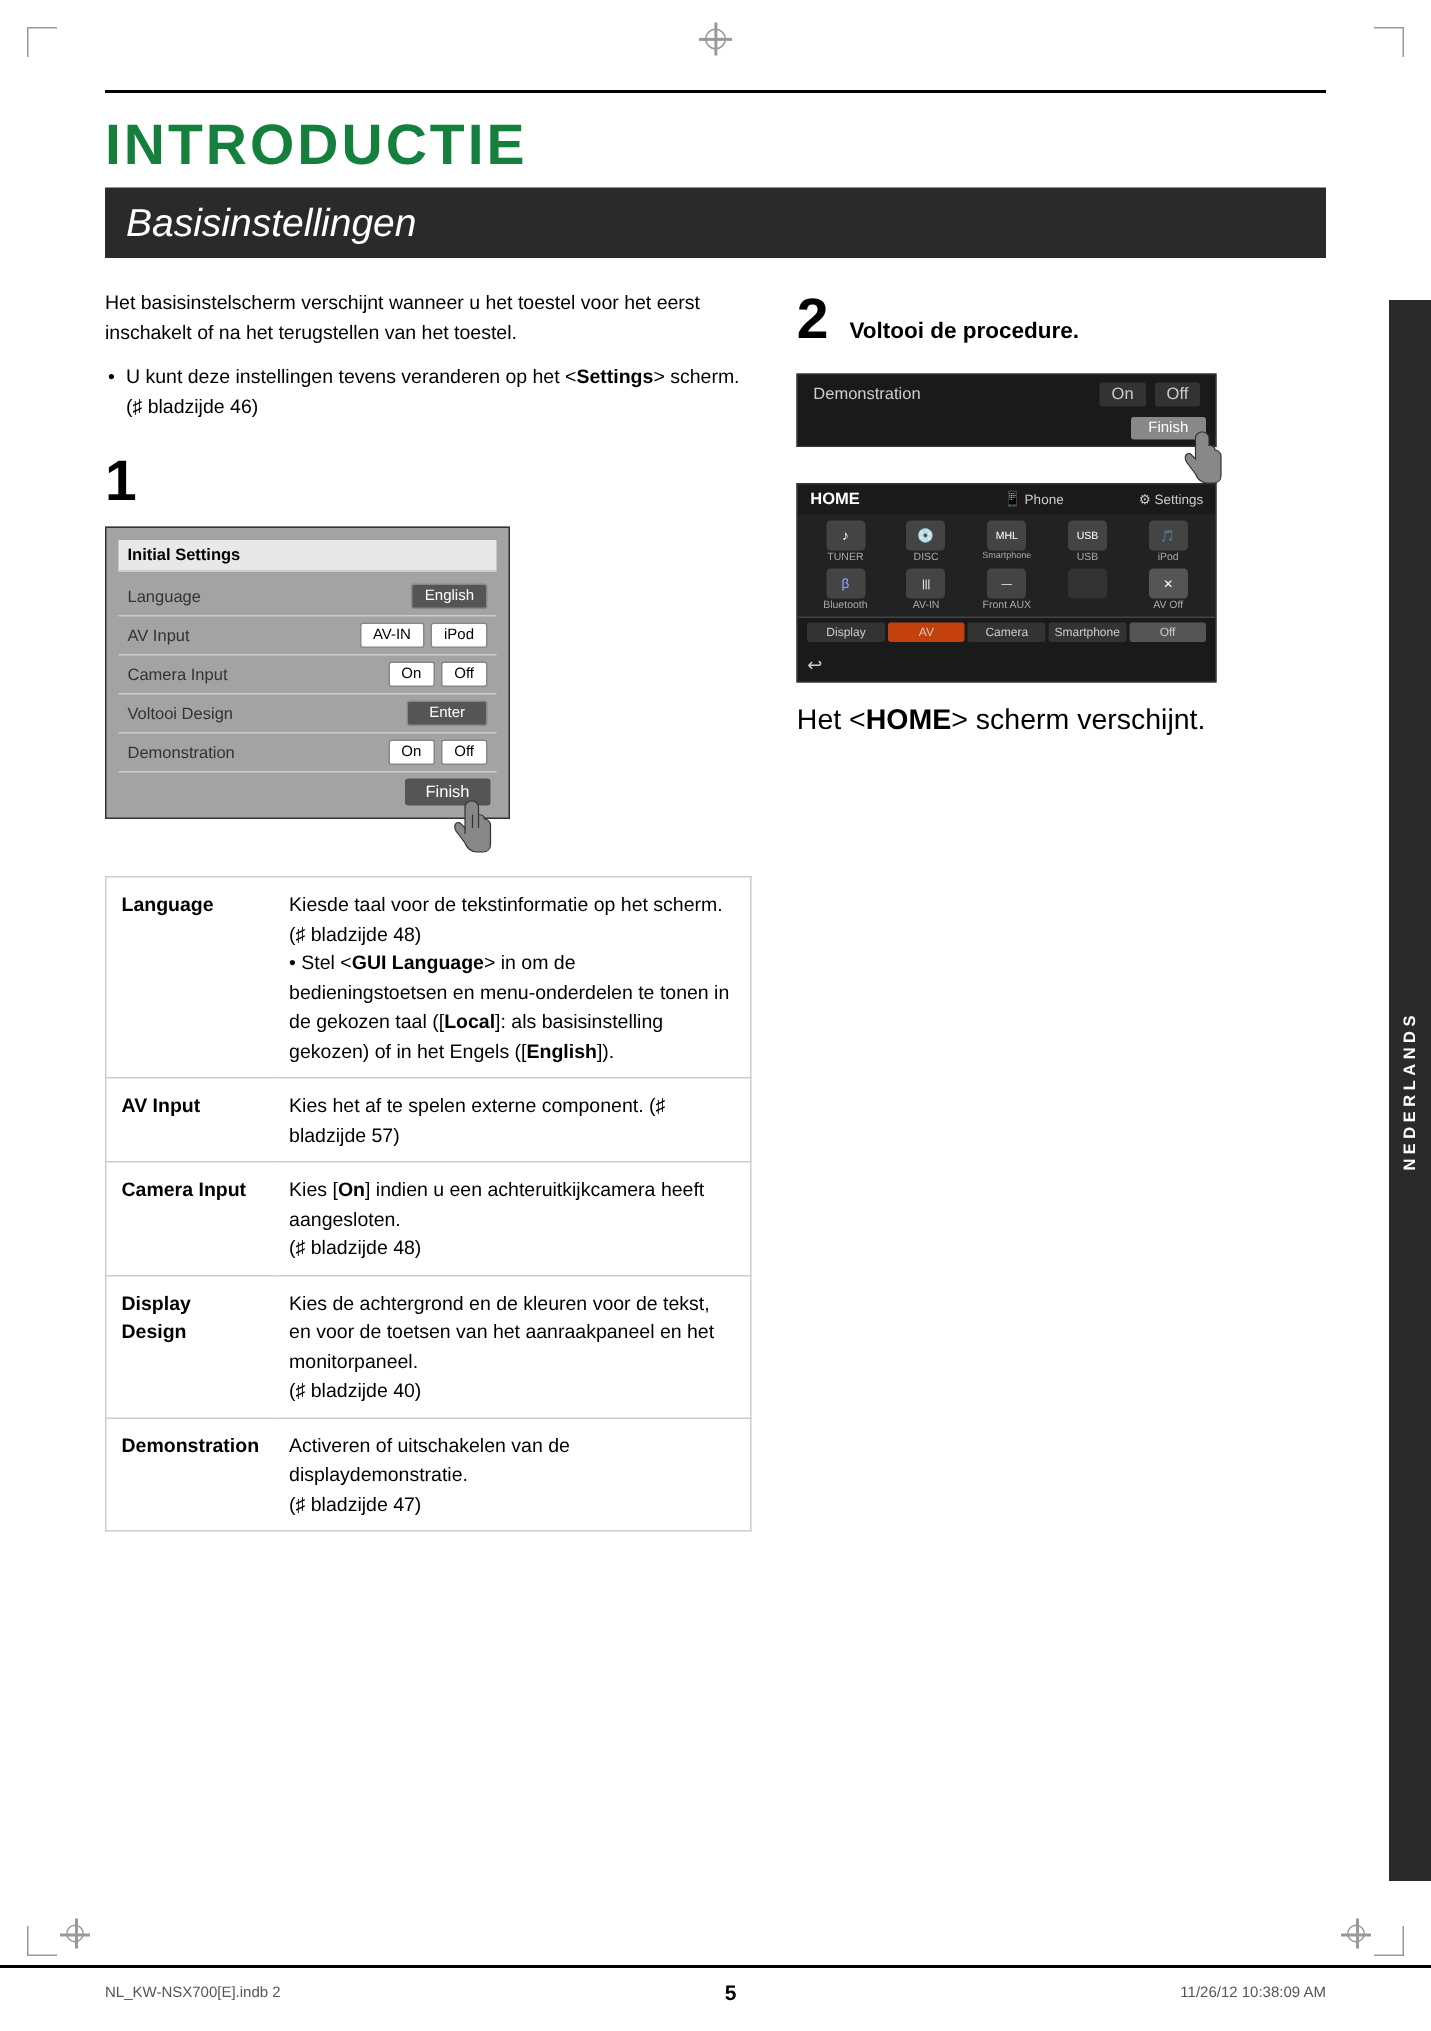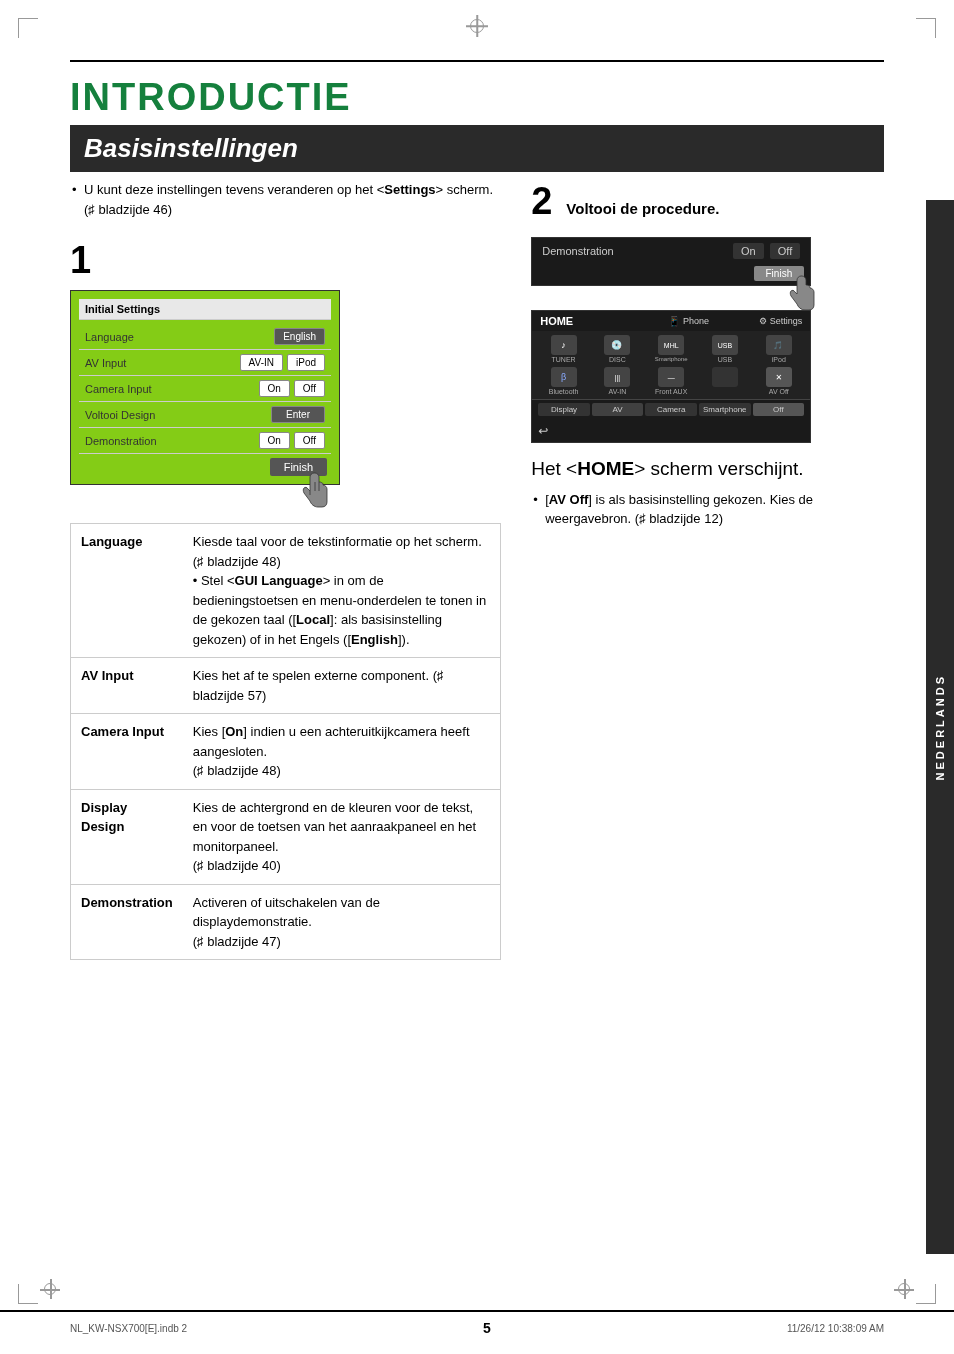--- a/index.html
+++ b/index.html
@@ -88,22 +88,22 @@
       margin-bottom: 6px;
       font-family: Arial Black, Arial, sans-serif;
     }
 
     
     .section-banner {
       background: #2a2a2a;
       color: #fff;
       padding: 8px 14px;
       font-size: 26px;
-      font-weight: bold;
-      margin-bottom: 8px;
+      font-weight: normal;
+      margin-bottom: 20px;
       font-style: italic;
     }
 
     
     .two-col {
       display: flex;
       gap: 30px;
     }
 
     .left-col {
@@ -139,21 +139,21 @@
       font-size: 38px;
       font-weight: 900;
       color: #000;
       margin-bottom: 8px;
       font-family: Arial Black, Arial, sans-serif;
     }
 
     
     .screen-mockup {
       border: 1.5px solid #333;
-      background: #84cc16;
+      background: #a3a3a3;
       padding: 8px;
       margin-bottom: 14px;
       width: 270px;
     }
 
     .screen-title-bar {
       background: #e8e8e8;
       border-bottom: 1px solid #ccc;
       padding: 4px 6px;
       font-size: 11px;
@@ -465,20 +465,23 @@
     <div style="margin-top:14px;">
       <h1 class="main-title">INTRODUCTIE</h1>
     </div>
     <div class="section-banner">
       <span>Basisinstellingen</span>
     </div>
 
     <div class="two-col">
 
       <div class="left-col">
+        <p class="intro-text">
+          Het basisinstelscherm verschijnt wanneer u het toestel voor het eerst inschakelt of na het terugstellen van het toestel.
+        </p>
         <p class="bullet-text">
           U kunt deze instellingen tevens veranderen op het &lt;<strong>Settings</strong>&gt; scherm. (♯ bladzijde 46)
         </p>
 
         
         <div class="step-number">1</div>
 
         
         <div style="position:relative; display:inline-block; margin-bottom:16px;">
           <div class="screen-mockup">
@@ -671,37 +674,34 @@
               <span style="font-size:7px;color:#aaa;"></span>
             </div>
             <div style="display:flex;flex-direction:column;align-items:center;gap:1px;">
               <div style="width:26px;height:20px;background:#555;border-radius:3px;display:flex;align-items:center;justify-content:center;font-size:8px;color:#fff;">✕</div>
               <span style="font-size:7px;color:#aaa;">AV Off</span>
             </div>
           </div>
 
           <div style="display:flex; gap:2px; padding:3px 6px 4px; background:#1a1a1a; border-top:1px solid #444;">
             <span style="font-size:8px;color:#ccc;flex:1;text-align:center;padding:2px;background:#333;border-radius:2px;">Display</span>
-            <span style="font-size:8px;color:#ccc;flex:1;text-align:center;padding:2px;background:#404040;border-radius:2px;">AV</span>
+            <span style="font-size:8px;color:#ccc;flex:1;text-align:center;padding:2px;background:#c2410c;border-radius:2px;">AV</span>
             <span style="font-size:8px;color:#ccc;flex:1;text-align:center;padding:2px;background:#333;border-radius:2px;">Camera</span>
             <span style="font-size:8px;color:#ccc;flex:1;text-align:center;padding:2px;background:#333;border-radius:2px;">Smartphone</span>
             <span style="font-size:8px;color:#ccc;flex:1;text-align:center;padding:2px;background:#555;border-radius:2px;">Off</span>
           </div>
 
           <div style="background:#1a1a1a;padding:3px 6px 4px;">
             <span style="color:#ccc;font-size:12px;">↩</span>
           </div>
         </div>
 
         
         <p class="home-text">
           Het &lt;<strong>HOME</strong>&gt; scherm verschijnt.
-        </p>
-        <p class="home-bullet">
-          [<strong>AV Off</strong>] is als basisinstelling gekozen. Kies de weergavebron. (♯ bladzijde 12)
         </p>
 
       </div>
     </div>
 
   </div>
 
   <div class="reg-mark-bottom-left">
     <div class="reg-cross"></div>
     <div class="reg-circ"></div>

